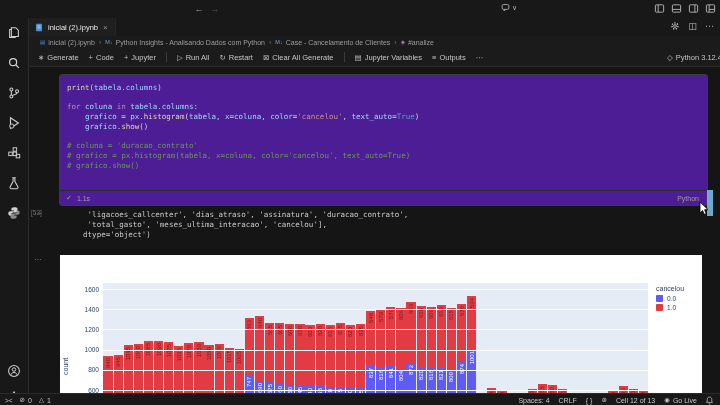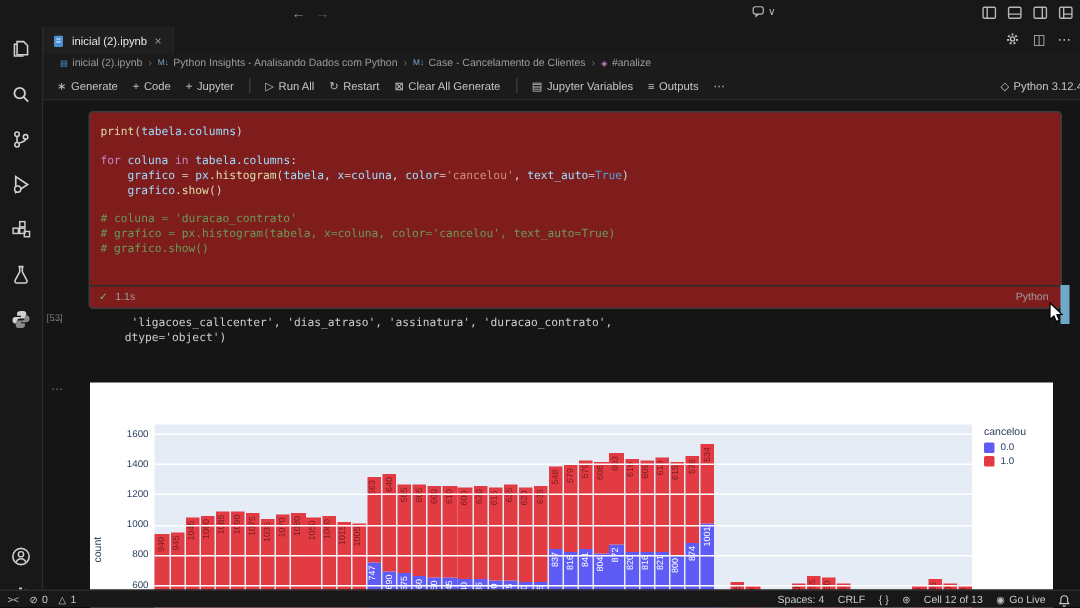--- a/index.html
+++ b/index.html
@@ -40,21 +40,21 @@
   .tool-sep{width:1px;height:10px;background:#3a3a3a;}
   #kernel{position:absolute;right:8px;top:0;height:18px;display:flex;align-items:center;gap:3px;font-size:7.5px;color:#c6c6c6;}
 
   
   #activitybar{position:absolute;left:0;top:18px;width:28px;height:375px;background:#181818;border-right:1px solid #2b2b2b;}
   .act-ico{position:absolute;left:5px;width:18px;height:18px;display:flex;align-items:center;justify-content:center;}
   .act-ico svg{display:block;}
 
   
   #editor{position:absolute;left:29px;top:67px;width:691px;height:326px;background:#151515;}
-  #cell{position:absolute;left:30px;top:7px;width:647px;height:130px;background:#7f1d1d;
+  #cell{position:absolute;left:30px;top:7px;width:647px;height:130px;background:#4c1d95;
     border:1px solid #3c3c3c;border-radius:3px;}
   #code{position:absolute;left:7px;top:8px;font-family:"DejaVu Sans Mono","Liberation Mono",monospace;
     font-size:7.5px;line-height:9.7px;white-space:pre;}
   .tok-fn{color:#dcdcaa}.tok-var{color:#9cdcfe}.tok-kw{color:#c586c0}.tok-str{color:#ce9178}
   .tok-bool{color:#569cd6}.tok-pun{color:#d4d4d4}.tok-com{color:#6a9955}
   #cellfooter{position:absolute;left:0;bottom:0;width:100%;height:14px;border-top:1px solid #2b2b2b;
     display:flex;align-items:center;font-size:7px;color:#9d9d9d;}
   #execcount{position:absolute;left:2px;top:124px;font-family:Liberation Sans, sans-serif;font-size:6.5px;color:#6f6f6f;margin-top:18px;}
   .outdots{position:absolute;left:5px;font-size:8px;color:#7a7a7a;letter-spacing:1px;}
   #outtext{position:absolute;left:27px;top:143px;font-family:"DejaVu Sans Mono","Liberation Mono",monospace;
@@ -272,21 +272,21 @@
     <div id="cell">
       <div id="code"><div><span class="tok-fn">print</span><span class="tok-pun">(</span><span class="tok-var">tabela.columns</span><span class="tok-pun">)</span></div><div>&nbsp;</div><div><span class="tok-kw">for </span><span class="tok-var">coluna</span><span class="tok-kw"> in </span><span class="tok-var">tabela.columns</span><span class="tok-pun">:</span></div><div><span class="tok-pun">    </span><span class="tok-var">grafico</span><span class="tok-pun"> = </span><span class="tok-var">px</span><span class="tok-pun">.</span><span class="tok-fn">histogram</span><span class="tok-pun">(</span><span class="tok-var">tabela</span><span class="tok-pun">, </span><span class="tok-var">x</span><span class="tok-pun">=</span><span class="tok-var">coluna</span><span class="tok-pun">, </span><span class="tok-var">color</span><span class="tok-pun">=</span><span class="tok-str">'cancelou'</span><span class="tok-pun">, </span><span class="tok-var">text_auto</span><span class="tok-pun">=</span><span class="tok-bool">True</span><span class="tok-pun">)</span></div><div><span class="tok-pun">    </span><span class="tok-var">grafico</span><span class="tok-pun">.</span><span class="tok-fn">show</span><span class="tok-pun">()</span></div><div>&nbsp;</div><div><span class="tok-com"># coluna = 'duracao_contrato'</span></div><div><span class="tok-com"># grafico = px.histogram(tabela, x=coluna, color='cancelou', text_auto=True)</span></div><div><span class="tok-com"># grafico.show()</span></div></div>
       <div id="cellfooter">
         <span style="margin-left:6px;color:#6fbf73;">✓</span>
         <span style="margin-left:5px;">1.1s</span>
         <span style="margin-left:auto;margin-right:8px;">Python</span>
       </div>
     </div>
     <span id="execcount">[53]</span>
     <span class="outdots" style="top:142px;">⋯</span>
-    <div id="outtext"><div>       'ligacoes_callcenter', 'dias_atraso', 'assinatura', 'duracao_contrato',</div><div>      dtype='object')</div></div>
+    <div id="outtext"><div>       'ligacoes_callcenter', 'dias_atraso', 'assinatura', 'duracao_contrato',</div><div>       'total_gasto', 'meses_ultima_interacao', 'cancelou'],</div><div>      dtype='object')</div></div>
     <span class="outdots" style="top:188px;">⋯</span>
 
     <div id="chartcard">
       <div id="plotbg"></div>
       <div id="ylabel">count</div>
       <div id="bars">
           <div class="bar" style="left: 43.4px; top: 100.66px; width: 9.3px; height: 94.94px; background: rgb(226, 59, 67);"></div>
           <div class="barlabel" style="left: 45px; top: 102.66px; color: rgb(122, 29, 29);">940</div>
           <div class="bar" style="left: 53.5px; top: 100.155px; width: 9.3px; height: 95.445px; background: rgb(226, 59, 67);"></div>
           <div class="barlabel" style="left: 55.1px; top: 102.155px; color: rgb(122, 29, 29);">945</div>

